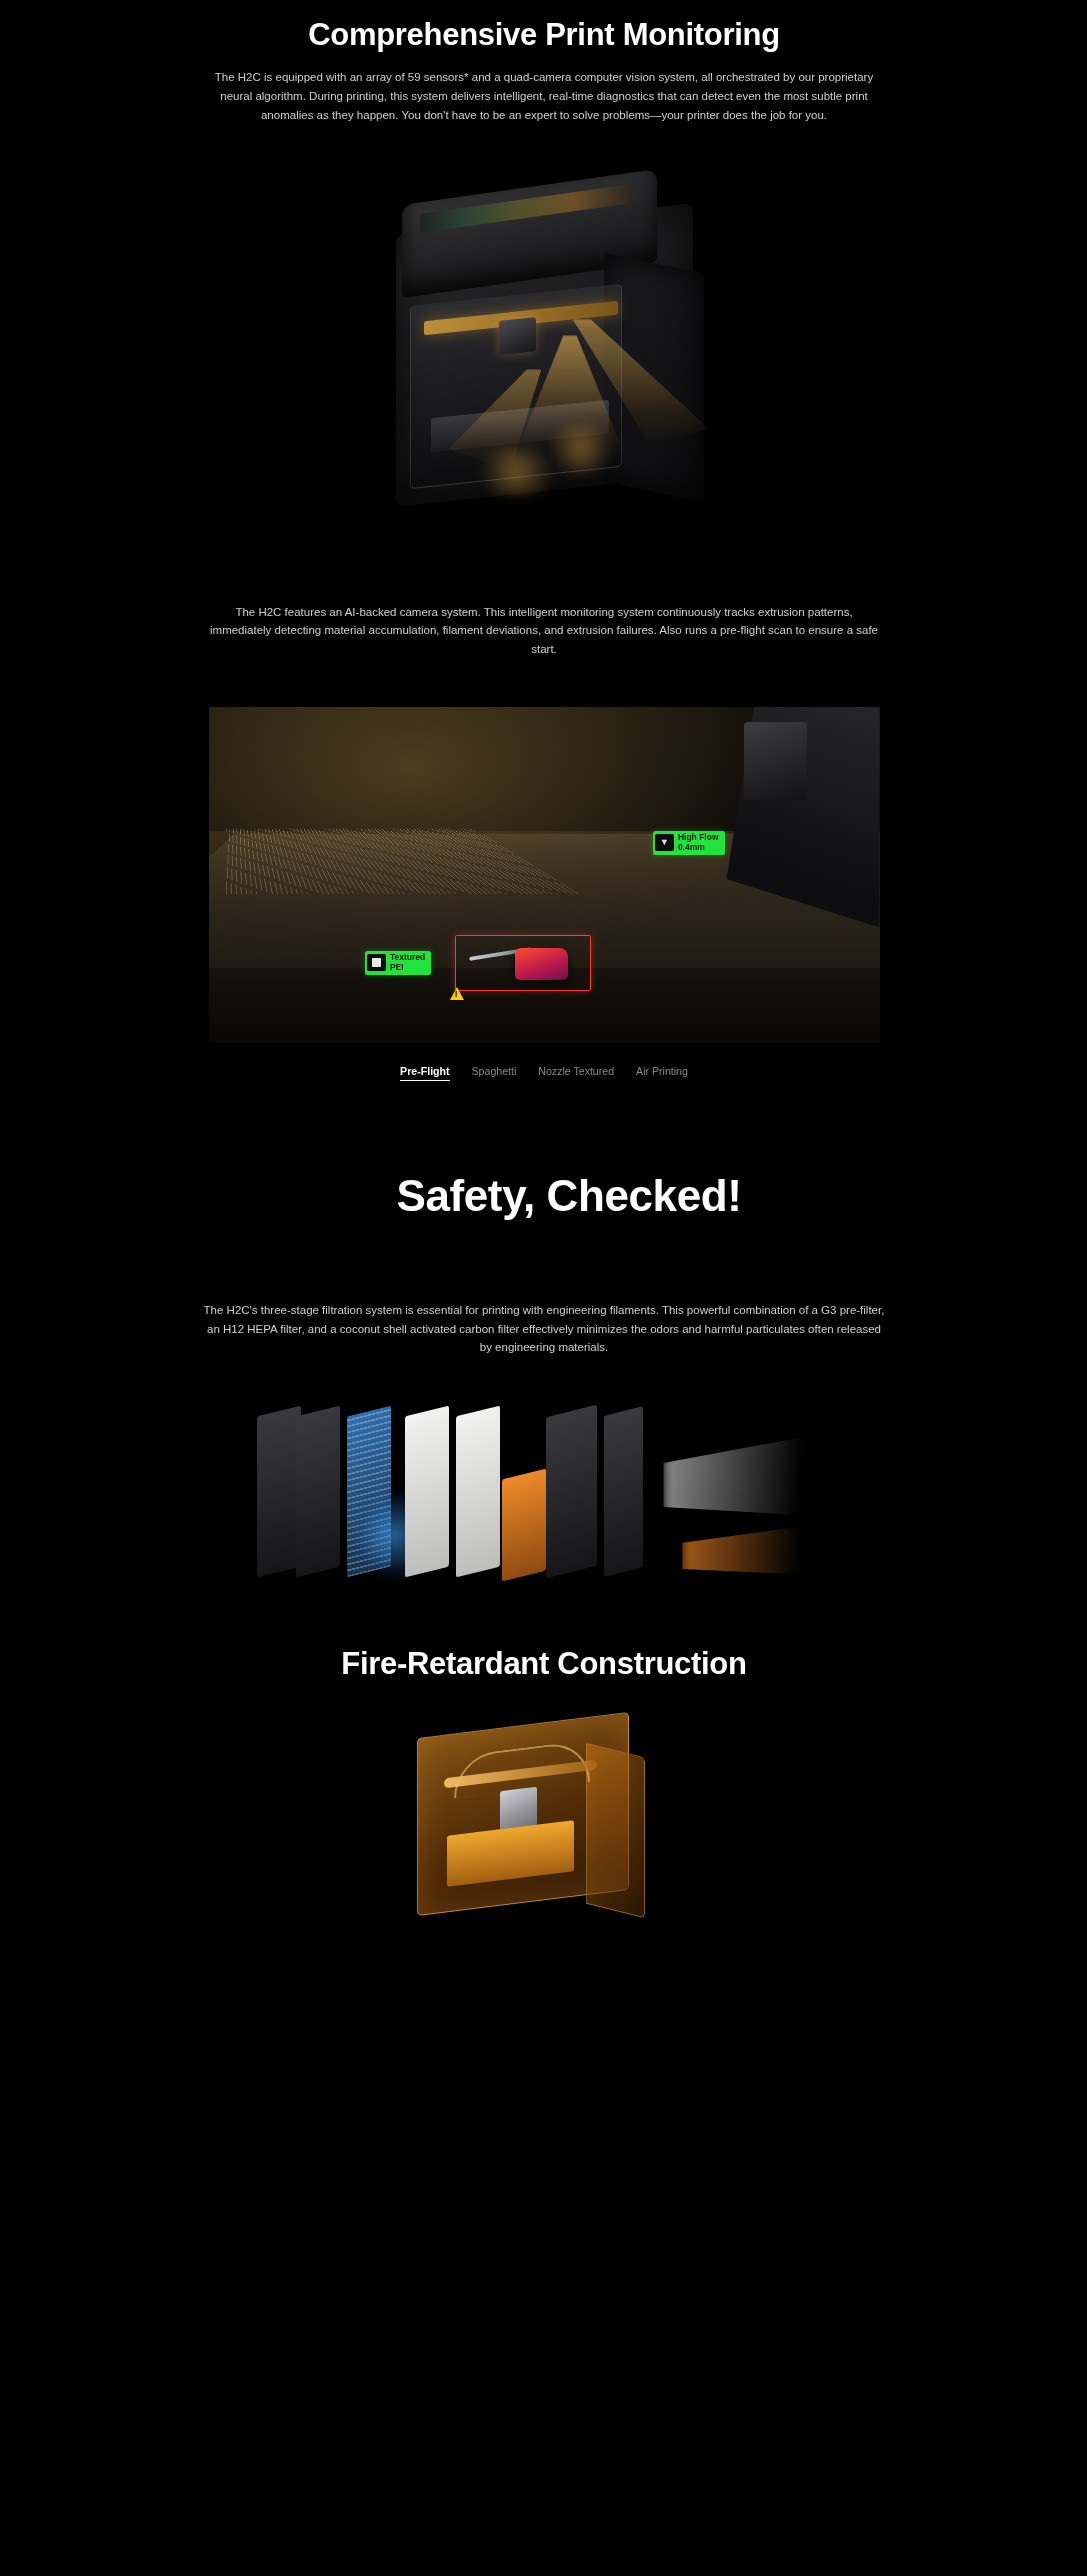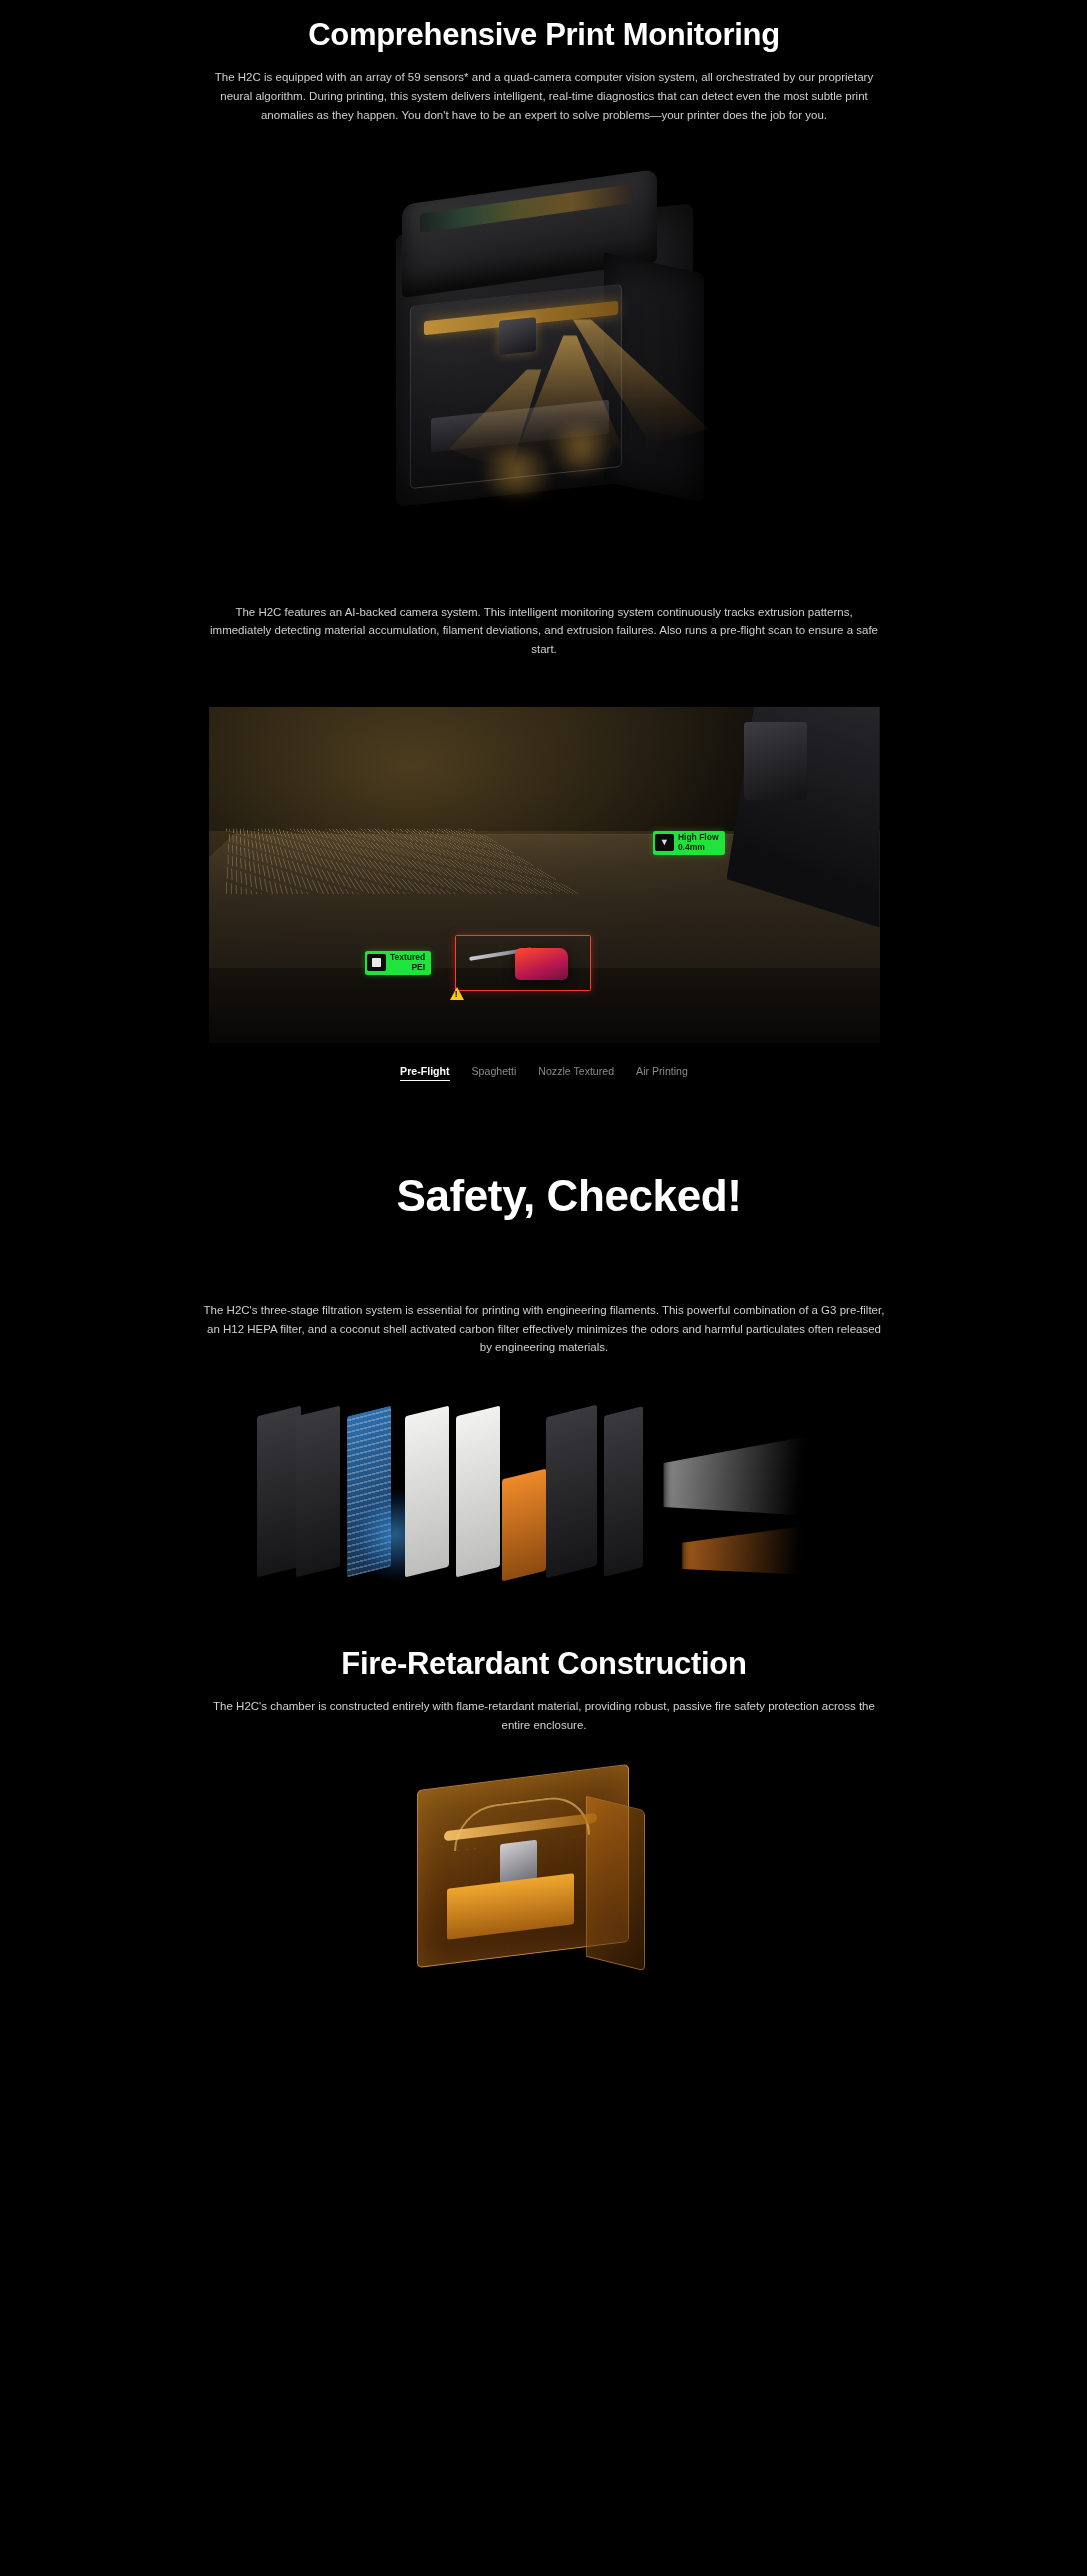--- a/index.html
+++ b/index.html
@@ -240,21 +240,21 @@
     display: flex; align-items: center; justify-content: center;
     color: #ddd;
     font-size: 9.3px;
   }
   .tag .chip.sq { background:#0c0c0c; }
   .tag .chip.sq i {
     display:block; width: 9.3px; height: 9.3px; background:#e8e8e8; border-radius:0.8px;
   }
   .tag .tag-text span { display: block; }
   #tag-highflow { right: 155px; top: 124px; }
-  #tag-textured { left: 156px; top: 244px; text-align: right; }
+  #tag-textured { left: 156px; top: 244px; }
   .detect-box {
     position: absolute;
     left: 246px; top: 228px;
     width: 136px; height: 56px;
     border: 1.7px solid #ff3a2e;
     border-radius: 1.7px;
     box-shadow: 0 0 8.5px rgba(255,58,46,.35);
   }
   .warn-tri {
     position: absolute;
@@ -500,21 +500,20 @@
       <div class="fpanel orange" style="left:255px;top:78px;height:102px;"></div>
       <div class="fpanel dark" style="left:299px;width:51px;"></div>
       <div class="fpanel dark" style="left:357px;width:39px;"></div>
       <div class="airflow"></div>
       <div class="airflow warm"></div>
     </div>
   </section>
 
   <section class="section" id="sec-fire">
     <h2 class="sec-title">Fire-Retardant Construction</h2>
-    <p class="sec-body">The H2C's chamber is constructed entirely with flame-retardant material, providing robust, passive fire safety protection across the entire enclosure.</p>
 
     <div class="fire-render">
       <div class="fr-box"></div>
       <div class="fr-side"></div>
       <div class="fr-arc"></div>
       <div class="fr-rail"></div>
       <div class="fr-head"></div>
       <div class="fr-inner"></div>
     </div>
   </section>

